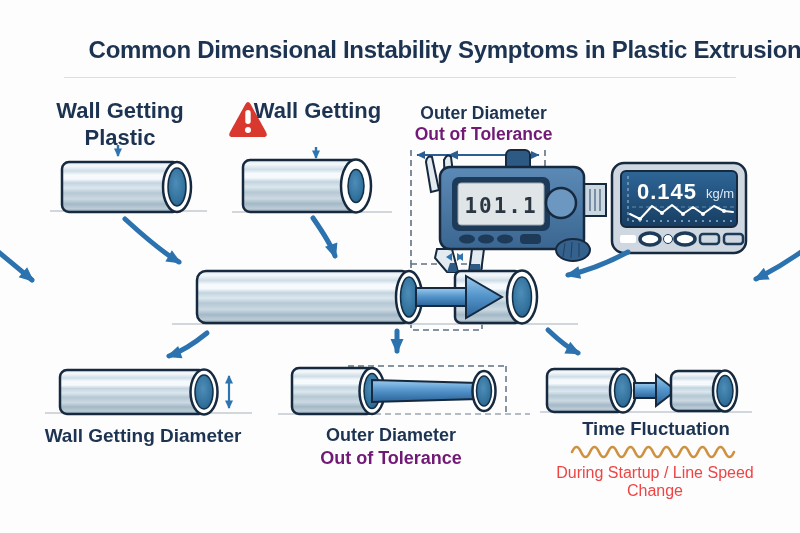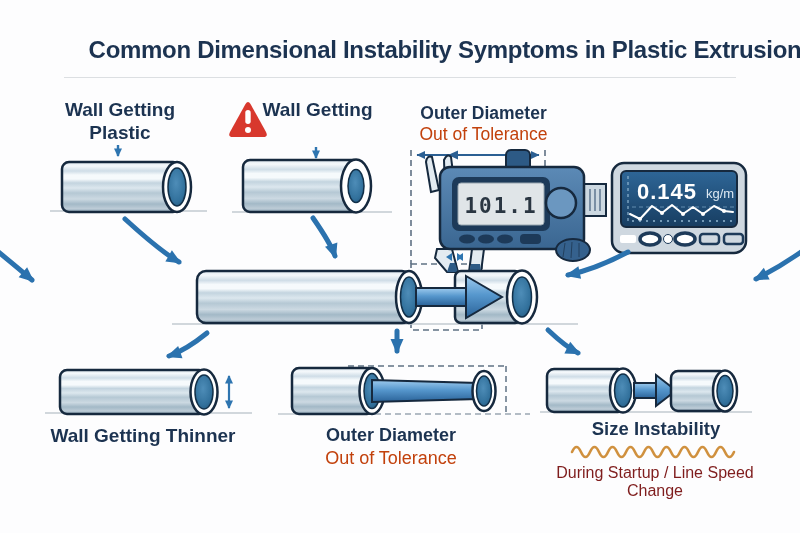--- a/index.html
+++ b/index.html
@@ -3,25 +3,25 @@
 <meta charset="utf-8">
 <style>
   html,body{margin:0;padding:0;background:#ffffff;}
   .stage{position:relative;width:800px;height:533px;background:#fdfdfe;
          font-family:"Liberation Sans",sans-serif;overflow:hidden;}
   svg.art{position:absolute;left:0;top:0;}
   .abs{position:absolute;}
   .title{left:0;top:36px;width:800px;text-align:center;font-size:24px;font-weight:bold;
          color:#1c3351;letter-spacing:-0.3px;padding-left:45px;}
   .rule{left:64px;top:77px;width:672px;height:1px;background:#dcdfe2;}
-  .hd{font-weight:bold;color:#1c3351;text-align:center;font-size:19px;line-height:1.22;}
+  .hd{font-weight:bold;color:#1c3351;text-align:center;font-size:22px;line-height:1.22;}
   .hd.small{font-size:17.5px;}
-  .sub{font-weight:normal;color:#c2410c;}
+  .sub{font-weight:bold;color:#701a75;}
   .blabel{font-weight:bold;color:#1c3351;text-align:center;font-size:19px;line-height:1.25;}
-  .note{color:#7f1d1d;font-size:16px;text-align:center;}
+  .note{color:#ef4444;font-size:16px;text-align:center;}
 </style>
 </head>
 <body>
 
 <div class="stage">
 
 <svg class="art" width="800" height="533" viewBox="0 0 800 533">
   <defs>
     <linearGradient id="gp" x1="0" y1="0" x2="0" y2="1">
       <stop offset="0" stop-color="#dfe9f0"></stop>
@@ -221,24 +221,24 @@
 <div class="abs hd" style="left:240px;top:98px;width:155px;">
   <div>Wall Getting</div>
 </div>
 
 <div class="abs hd small" style="left:396px;top:103px;width:175px;">
   <div>Outer Diameter</div>
   <div class="sub">Out of Tolerance</div>
 </div>
 
 
-<div class="abs blabel" style="left:32px;top:424px;width:222px;">Wall Getting Thinner</div>
+<div class="abs blabel" style="left:32px;top:424px;width:222px;">Wall Getting Diameter</div>
 
 <div class="abs blabel" style="left:297px;top:424px;width:188px;font-size:18px;">
   <div>Outer Diameter</div>
   <div class="sub">Out of Tolerance</div>
 </div>
 
-<div class="abs blabel" style="left:558px;top:417px;width:196px;font-size:18.5px;">Size Instability</div>
+<div class="abs blabel" style="left:558px;top:417px;width:196px;font-size:18.5px;">Time Fluctuation</div>
 
 <div class="abs note" style="left:527px;top:464px;width:256px;">During Startup / Line Speed Change</div>
 
 </div>
 
 </body></html>

